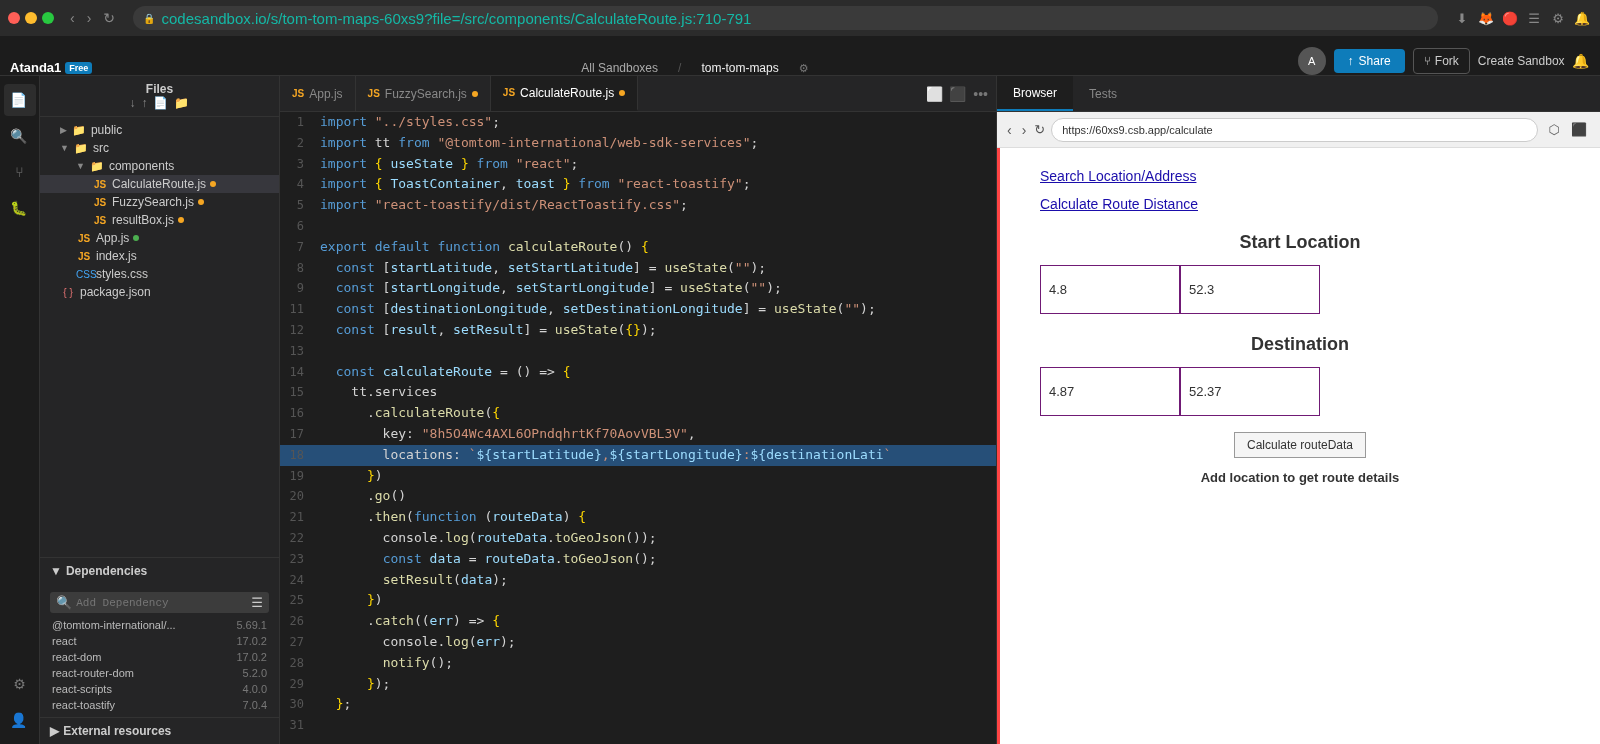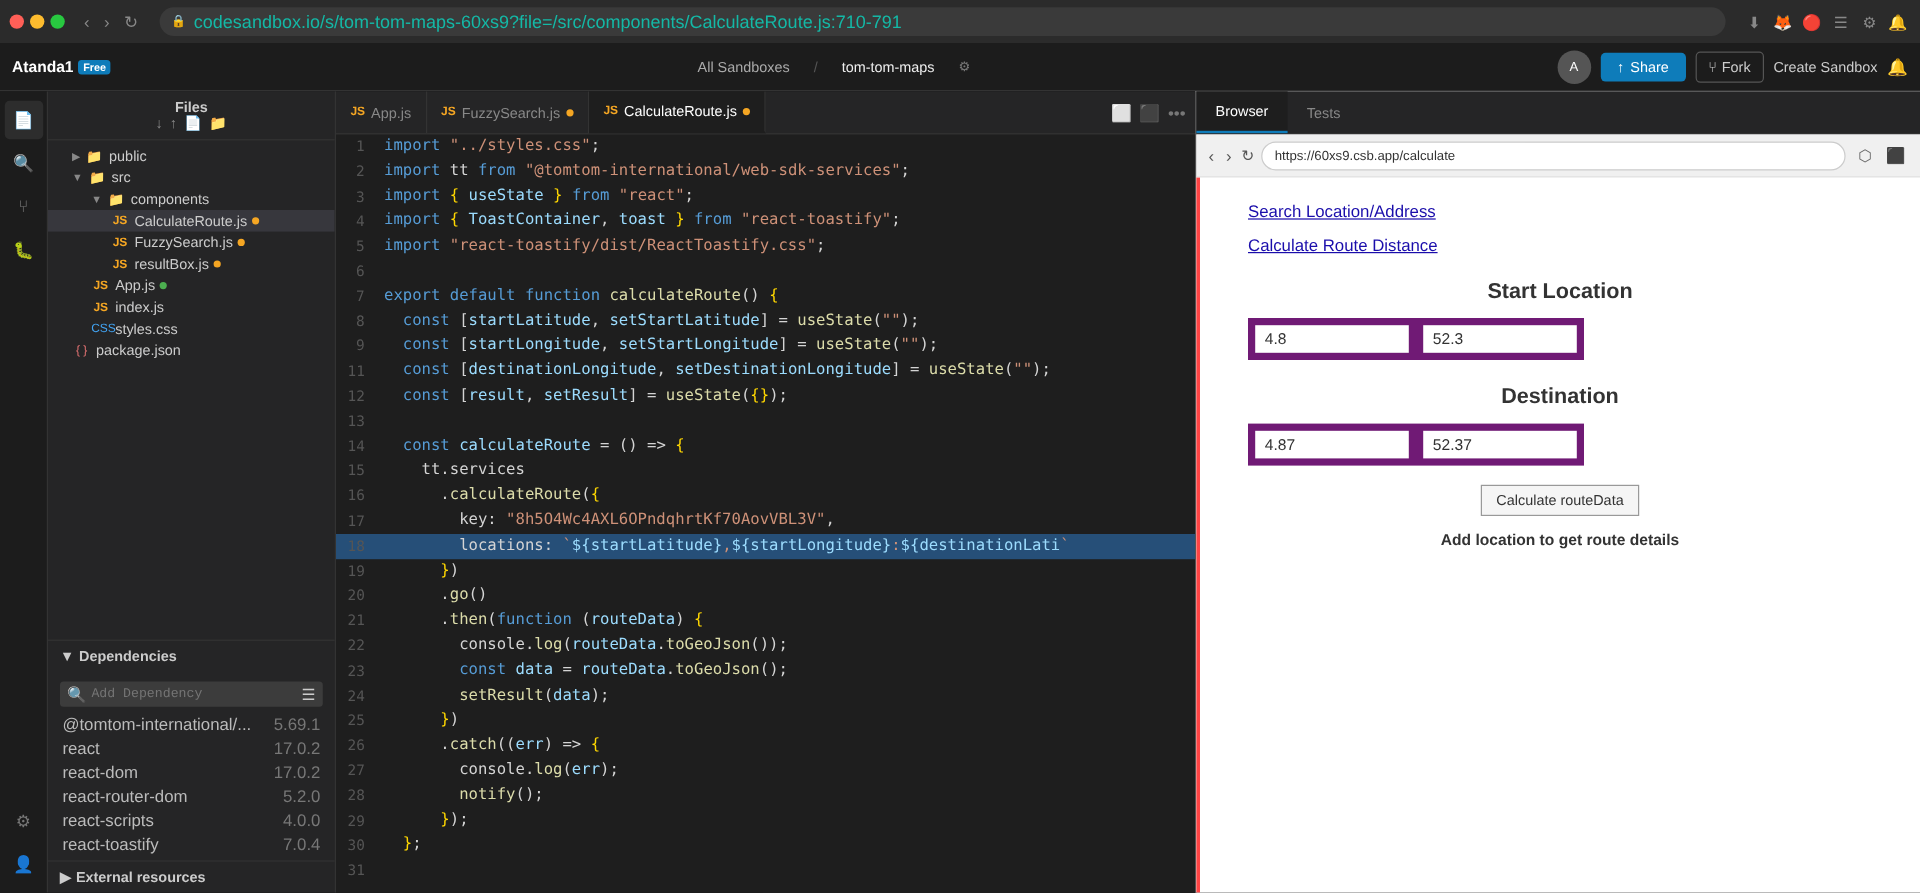--- a/index.html
+++ b/index.html
@@ -37,21 +37,21 @@
     .chrome-address-bar .lock-icon { color: #888; font-size: 10px; }
     .chrome-address-url { color: #14b8a6; font-size: 15px; flex: 1; }
     .chrome-right-icons { display: flex; gap: 4px; align-items: center; }
     .chrome-right-icons span { color: #888; font-size: 13px; width: 20px; text-align: center; }
 
     
     .app-toolbar {
       height: 40px;
       background: #1c1c1c;
       display: flex;
-      align-items: center;
+      align-items: flex-end;
       padding: 0 10px;
       gap: 8px;
       border-bottom: 1px solid #333;
       flex-shrink: 0;
     }
     .app-logo { color: #fff; font-size: 13px; font-weight: 600; display: flex; align-items: center; gap: 4px; }
     .app-logo .badge { background: #0e7cba; color: #fff; font-size: 9px; padding: 1px 4px; border-radius: 3px; font-weight: 700; }
     .toolbar-center { flex: 1; display: flex; align-items: center; justify-content: center; gap: 20px; color: #aaa; font-size: 12px; }
     .toolbar-center a { color: #aaa; text-decoration: none; }
     .toolbar-center .sep { color: #555; }
@@ -166,21 +166,21 @@
       color: #ccc;
       font-size: 11px;
       flex: 1;
       font-family: Liberation Mono, monospace;
     }
     .dep-item {
       display: flex;
       align-items: center;
       justify-content: space-between;
       padding: 2px 12px;
-      font-size: 14px;
+      font-size: 11px;
       color: #bbb;
       text-align: center;
     }
     .dep-version { color: #777; }
 
     
     .ext-header {
       display: flex;
       align-items: center;
       padding: 6px 10px;
@@ -344,22 +344,22 @@
       font-weight: bold;
       margin: 20px 0 12px;
       color: #333;
     }
     .preview-inputs {
       display: flex;
       gap: 0;
       margin-bottom: 16px;
     }
     .preview-input {
-      border: 6px solid #701a75;
-      padding: 4px 8px;
+      border: 1px solid #701a75;
+      padding: 16px 8px;
       font-size: 13px;
       color: #333;
       width: 140px;
       outline: none;
     }
     .preview-btn {
       display: block;
       margin: 0 auto 12px;
       border: 1px solid #999;
       background: #f5f5f5;

